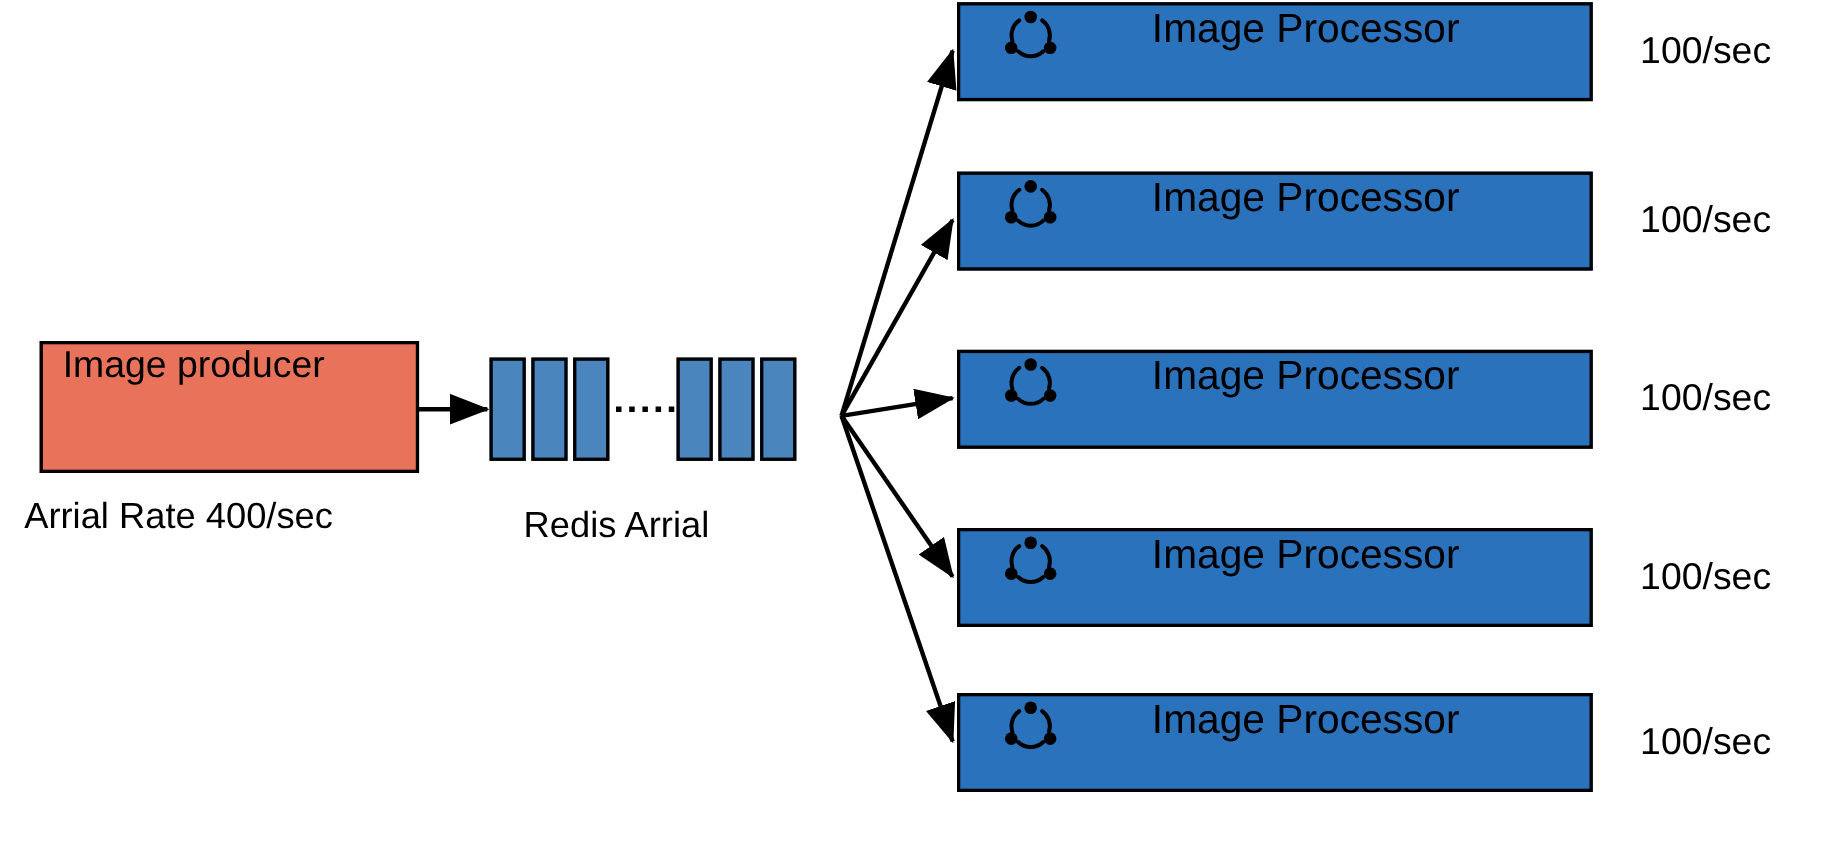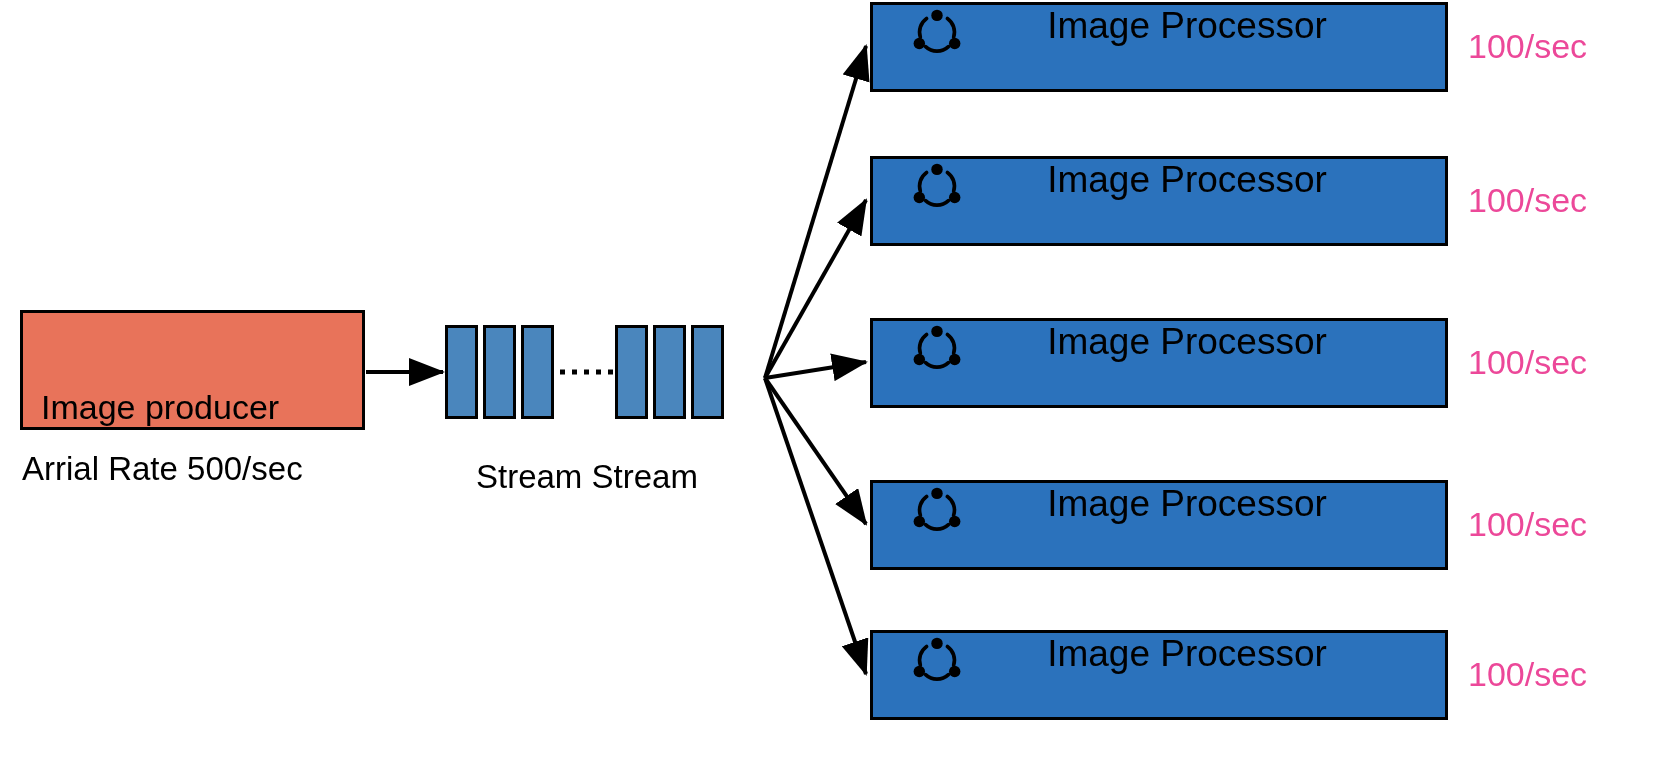--- a/index.html
+++ b/index.html
@@ -26,22 +26,23 @@
     height: 765px;
     pointer-events: none;
   }
 
   
   .producer-box {
     position: absolute;
     box-sizing: border-box;
     border: 3px solid #000000;
     display: flex;
-    align-items: flex-end;
+    align-items: flex-start;
     justify-content: flex-start;
+    margin-left: 16px;
   }
   .producer-label {
     font-size: 34px;
     color: #000000;
     padding-left: 18px;
     white-space: nowrap;
   }
   .caption {
     position: absolute;
     font-size: 33px;
@@ -73,22 +74,23 @@
     flex: 1 1 auto;
     text-align: center;
     font-size: 37px;
     color: #000000;
     white-space: nowrap;
     padding-right: 34px;
   }
   .rate-label {
     position: absolute;
     font-size: 34px;
-    color: #ec4899;
+    color: #000000;
     white-space: nowrap;
+    margin-left: 23px;
   }
 </style>
 </head>
 <body>
 
 <div id="canvas">
 
   <svg id="wires" viewBox="0 0 1661 765" xmlns="http://www.w3.org/2000/svg">
     <defs>
       <marker id="arrowhead" markerWidth="9" markerHeight="7" refX="8.5" refY="3.5" orient="auto" markerUnits="strokeWidth">
@@ -102,31 +104,31 @@
         <line x1="765" y1="378" x2="866" y2="200" stroke="#000000" stroke-width="4" marker-end="url(#arrowhead)"></line>
         <line x1="765" y1="378" x2="866" y2="362" stroke="#000000" stroke-width="4" marker-end="url(#arrowhead)"></line>
         <line x1="765" y1="378" x2="866" y2="524" stroke="#000000" stroke-width="4" marker-end="url(#arrowhead)"></line>
         <line x1="765" y1="378" x2="866" y2="674" stroke="#000000" stroke-width="4" marker-end="url(#arrowhead)"></line>
       </g>
   </svg>
 
   <div class="producer-box" style="left: 20px; top: 310px; width: 345px; height: 120px; background: rgb(232, 115, 90);">
     <span class="producer-label">Image producer</span>
   </div>
-  <div class="caption" style="left: 22px; top: 450px;">Arrial Rate 500/sec</div>
+  <div class="caption" style="left: 22px; top: 450px;">Arrial Rate 400/sec</div>
 
   <div id="stream-bars">
       <div class="stream-bar" style="left: 445px; top: 325px; width: 33px; height: 94px; background: rgb(74, 134, 189);"></div>
       <div class="stream-bar" style="left: 483px; top: 325px; width: 33px; height: 94px; background: rgb(74, 134, 189);"></div>
       <div class="stream-bar" style="left: 521px; top: 325px; width: 33px; height: 94px; background: rgb(74, 134, 189);"></div>
       <div class="stream-bar" style="left: 615px; top: 325px; width: 33px; height: 94px; background: rgb(74, 134, 189);"></div>
       <div class="stream-bar" style="left: 653px; top: 325px; width: 33px; height: 94px; background: rgb(74, 134, 189);"></div>
       <div class="stream-bar" style="left: 691px; top: 325px; width: 33px; height: 94px; background: rgb(74, 134, 189);"></div>
     </div>
-  <div class="caption" style="left: 476px; top: 458px;">Stream Stream</div>
+  <div class="caption" style="left: 476px; top: 458px;">Redis Arrial</div>
 
   <div id="processor-list">
       <div class="proc-box" style="left: 870px; top: 2px; width: 578px; height: 90px; background: rgb(43, 114, 188);">
         <svg class="proc-icon" width="52" height="52" viewBox="0 0 100 100">
           <path d="M 30 26 A 32 32 0 0 0 18 62" fill="none" stroke="#000000" stroke-width="7" stroke-linecap="round"></path>
           <path d="M 70 26 A 32 32 0 0 1 82 62" fill="none" stroke="#000000" stroke-width="7" stroke-linecap="round"></path>
           <path d="M 28 80 A 32 32 0 0 0 72 80" fill="none" stroke="#000000" stroke-width="7" stroke-linecap="round"></path>
           <circle cx="50" cy="20" r="11" fill="#000000"></circle>
           <circle cx="16" cy="74" r="11" fill="#000000"></circle>
           <circle cx="84" cy="74" r="11" fill="#000000"></circle>

